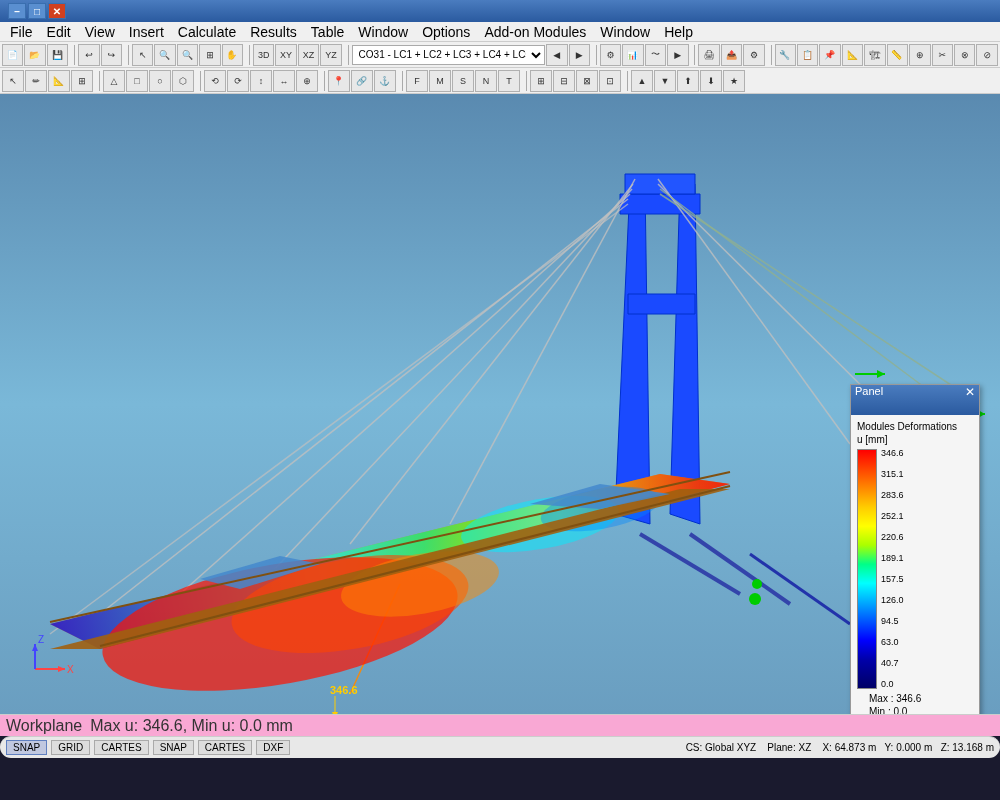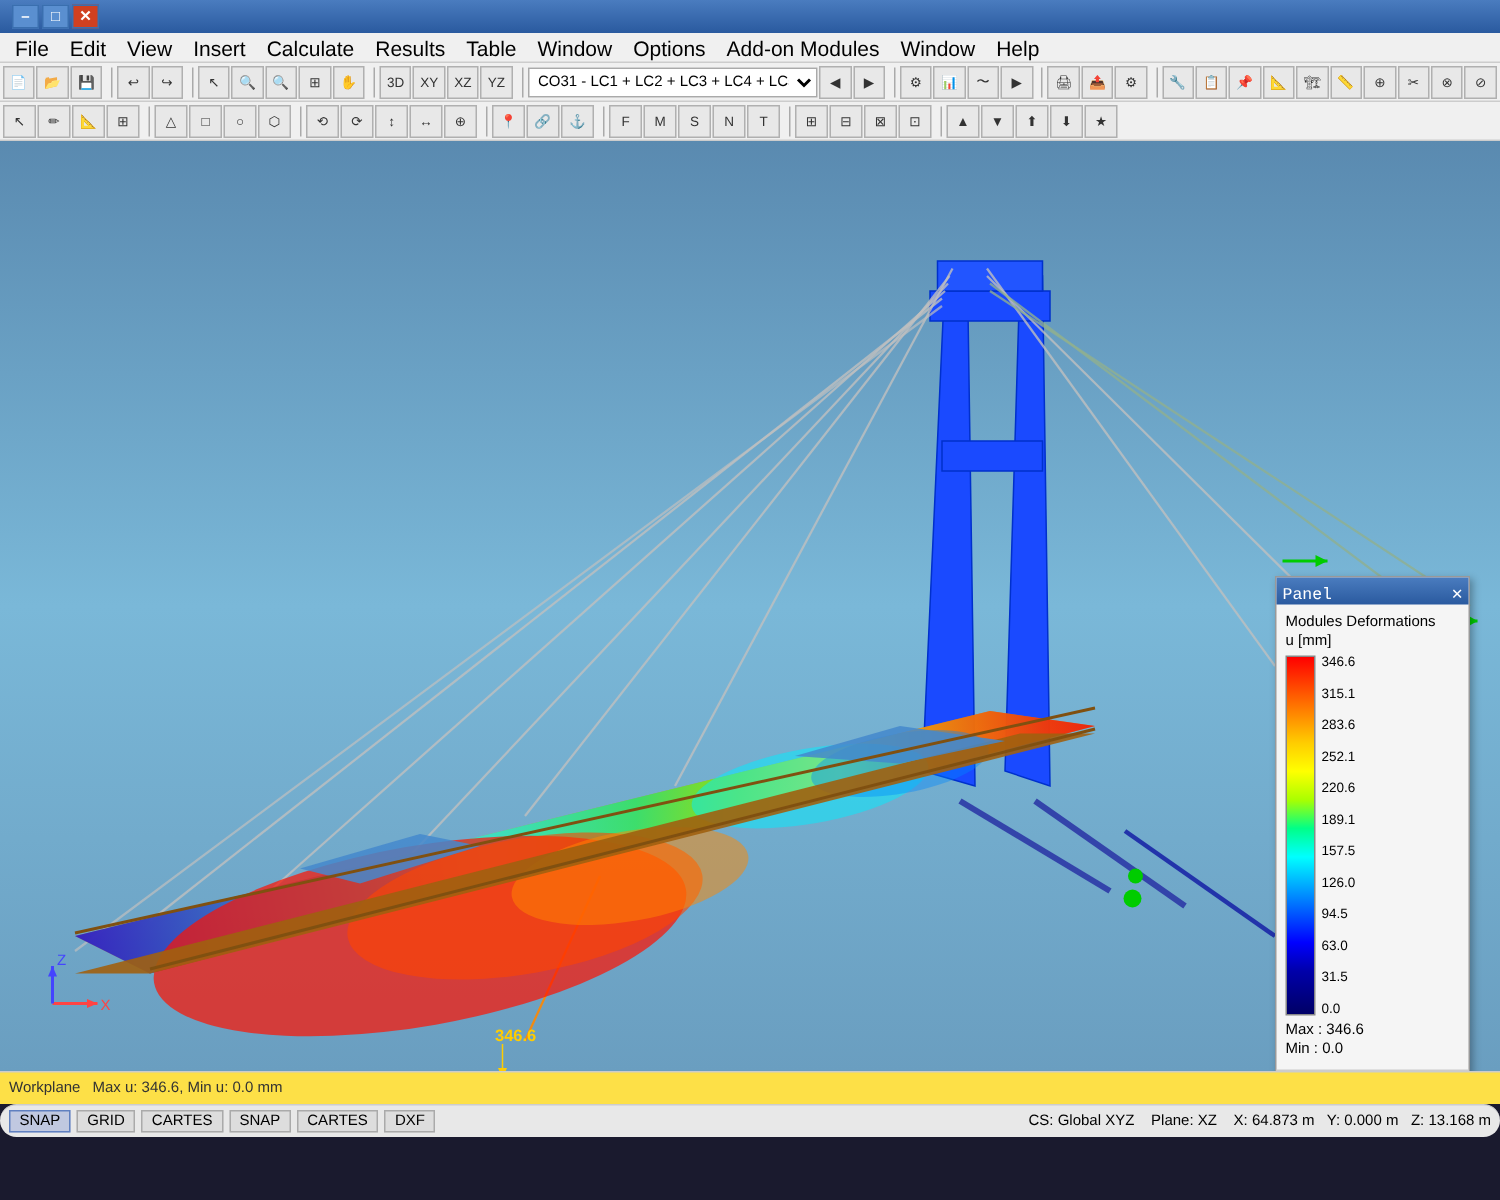--- a/index.html
+++ b/index.html
@@ -102,27 +102,26 @@
       top: 290px;
       right: 20px;
       width: 130px;
       background: #f5f5f5;
       border: 1px solid #999;
       box-shadow: 2px 2px 5px rgba(0,0,0,0.3);
     }
     #panel-title-bar {
       background: linear-gradient(to bottom, #4a7cbf, #2a5a9f);
       color: white;
-      height: 18px;
-      display: flex;
-      align-items: flex-end;
+      height: 30px;
+      display: flex;
+      align-items: flex-start;
       justify-content: space-between;
       padding: 0 4px;
       font-size: 11px;
-      font-family: Liberation Mono, monospace;
     }
     #panel-close { cursor: pointer; color: white; font-size: 12px; }
     #panel-content { padding: 6px; }
     #panel-content .panel-label { font-size: 10px; margin-bottom: 2px; }
 
     
     #color-scale {
       display: flex;
       flex-direction: row;
       height: 240px;
@@ -152,40 +151,40 @@
       display: flex;
       flex-direction: column;
       justify-content: space-between;
       padding-left: 4px;
       height: 240px;
       font-size: 9px;
     }
     #scale-labels span { line-height: 1; }
 
     #panel-stats { font-size: 10px; margin-top: 4px; }
-    #panel-stats div { margin: 2px 0; }
+    #panel-stats div { margin: 2px 12px; }
 
     
     #panel-bottom {
       display: flex;
       justify-content: flex-end;
       padding: 4px;
       gap: 2px;
       border-top: 1px solid #ccc;
     }
 
     
     #status-bar {
       height: 22px;
-      background: #fde047;
+      background: #f9a8d4;
       border-top: 1px solid #ccc;
       display: flex;
       align-items: center;
       padding: 0 6px;
-      font-size: 10px;
+      font-size: 16px;
       color: #333;
       gap: 8px;
     }
     #snap-bar {
       height: 22px;
       background: #e8e8e8;
       border-top: 1px solid #ccc;
       display: flex;
       align-items: center;
       padding: 0 6px;
@@ -442,21 +441,21 @@
           <span>346.6</span>
           <span>315.1</span>
           <span>283.6</span>
           <span>252.1</span>
           <span>220.6</span>
           <span>189.1</span>
           <span>157.5</span>
           <span>126.0</span>
           <span>94.5</span>
           <span>63.0</span>
-          <span>31.5</span>
+          <span>40.7</span>
           <span>0.0</span>
         </div>
       </div>
       <div id="panel-stats">
         <div>
           <span>Max :</span>
           <span>346.6</span>
         </div>
         <div>
           <span>Min :</span>

